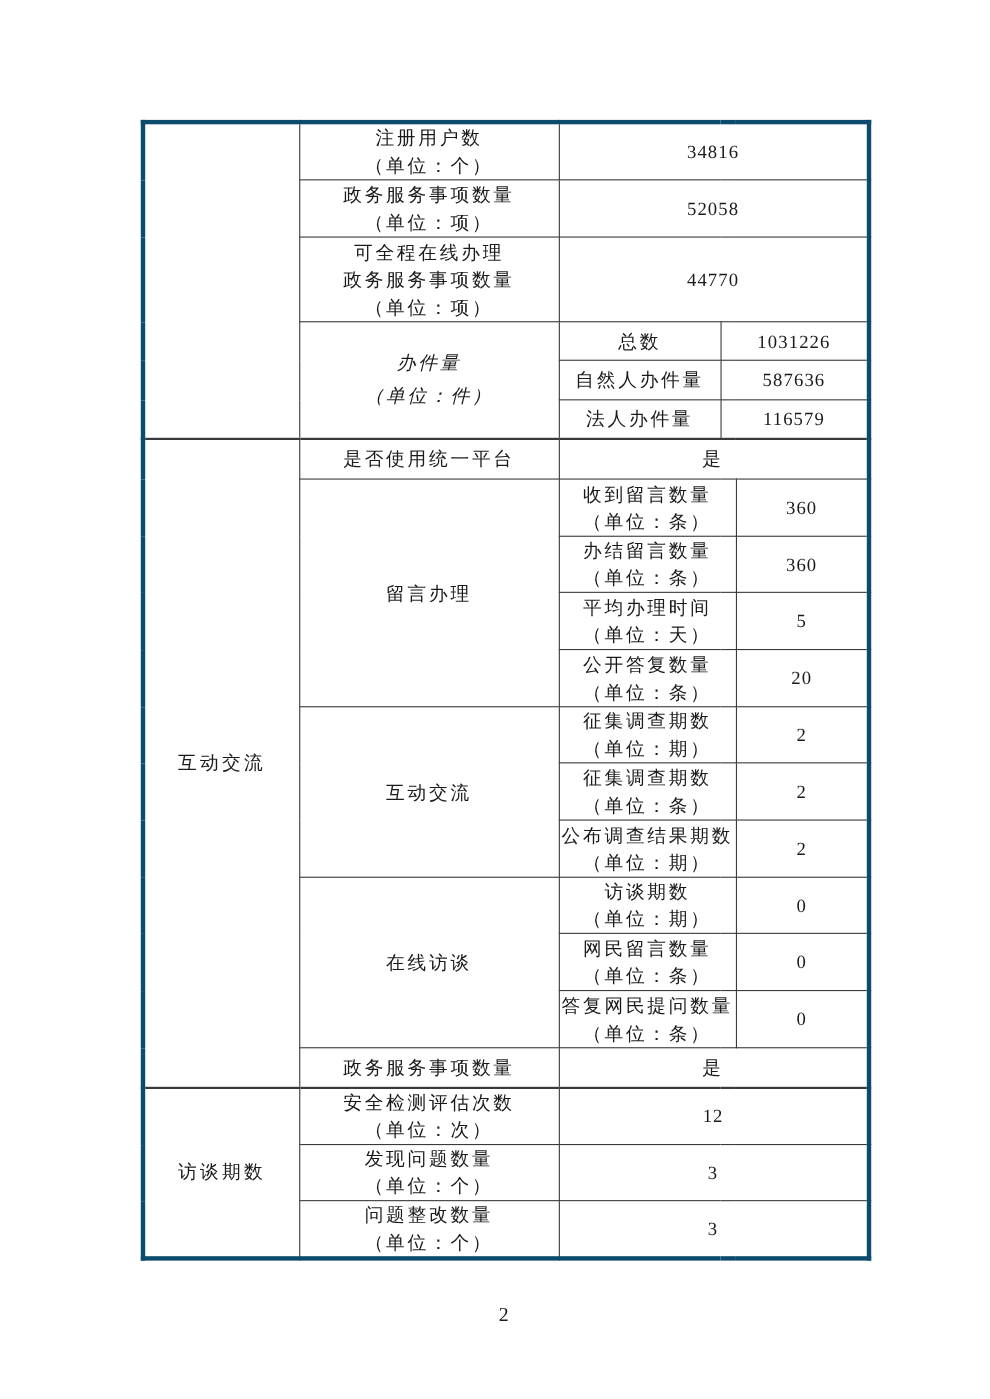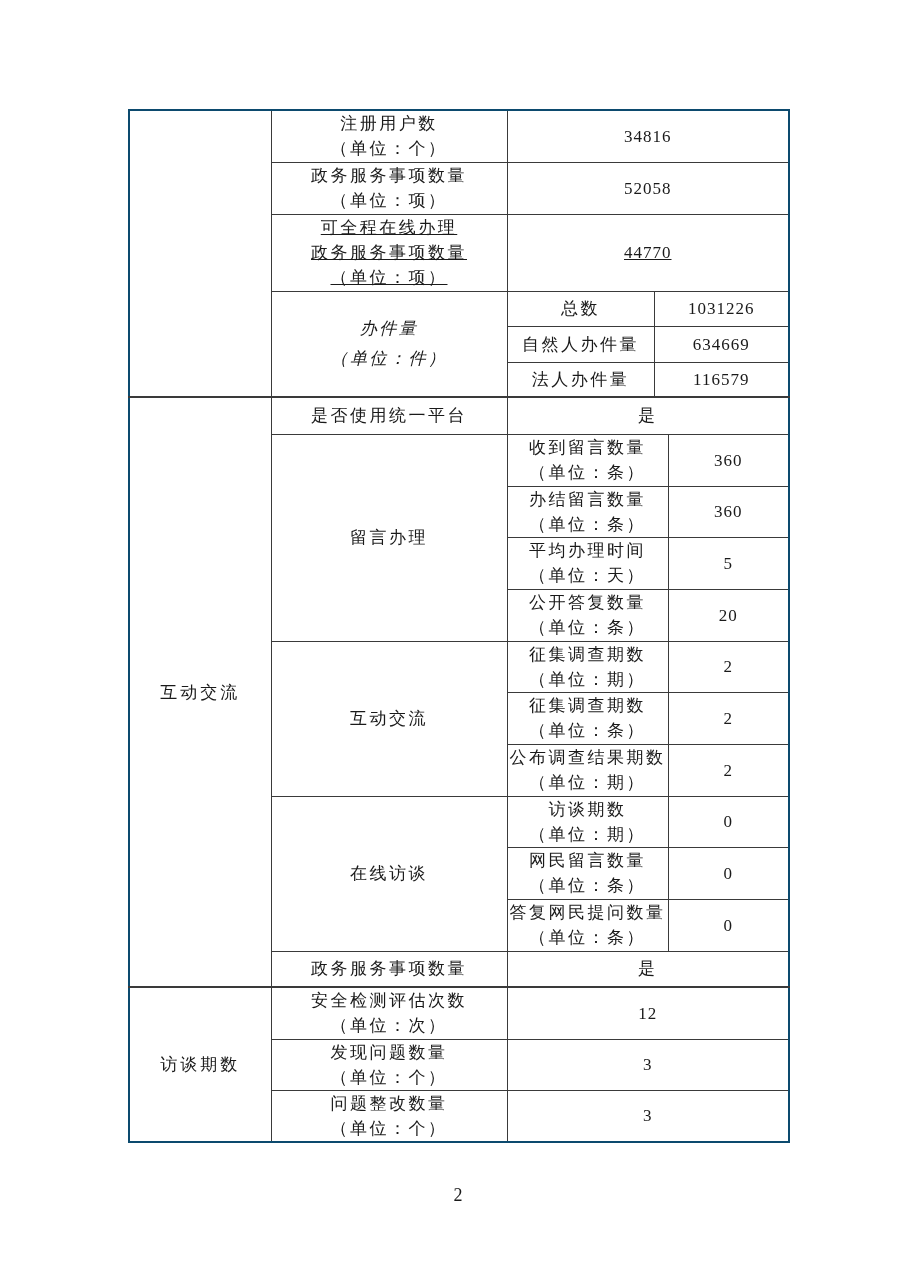--- a/index.html
+++ b/index.html
@@ -15,39 +15,39 @@
     width: 900px; height: 1272px;
     background: #ffffff;
     overflow: hidden;
   }
   table.doc-table {
     position: absolute;
     left: 128px; top: 109px;
     width: 660px;
     border-collapse: collapse;
     table-layout: fixed;
-    border: 2px solid #0c4a6e;
+    border: 4px solid #0c4a6e;
   }
   td {
     border: 1px solid #3a3a3a;
     text-align: center;
     vertical-align: middle;
     font-size: 17px;
     padding: 0;
     letter-spacing: 2.5px;
     line-height: 25px;
     overflow: hidden;
   }
   tr.sec td { border-top: 2px solid #3a3a3a; }
   .ln { display: block; }
   .num { letter-spacing: 1px; }
   .cat { letter-spacing: 3px; }
   .banjian { line-height: 30px; font-style: italic; }
   .h35 { height: 35px; } .h36 { height: 36px; } .h37 { height: 37px; }
-  .h51 { height: 51px; } .h52 { height: 52px; } .h77 { height: 77px; text-decoration: underline; }
+  .h51 { height: 51px; } .h52 { height: 52px; } .h77 { height: 77px; }
   .page-number {
     position: absolute;
     left: 128px; top: 1185px;
     width: 660px;
     text-align: center;
     font-size: 18px;
     letter-spacing: 0;
   }
 </style>
 </head>
@@ -91,21 +91,21 @@
     <tr class="h35">
       <td class="banjian" rowspan="3">
         <span class="ln">办件量</span>
         <span class="ln">（单位：件）</span>
       </td>
       <td>总数</td>
       <td class="num" colspan="2">1031226</td>
     </tr>
     <tr class="h36">
       <td>自然人办件量</td>
-      <td class="num" colspan="2">634669</td>
+      <td class="num" colspan="2">587636</td>
     </tr>
     <tr class="h35">
       <td>法人办件量</td>
       <td class="num" colspan="2">116579</td>
     </tr>
 
     <tr class="h37 sec">
       <td class="cat" rowspan="12">互动交流</td>
       <td>是否使用统一平台</td>
       <td colspan="3">是</td>

